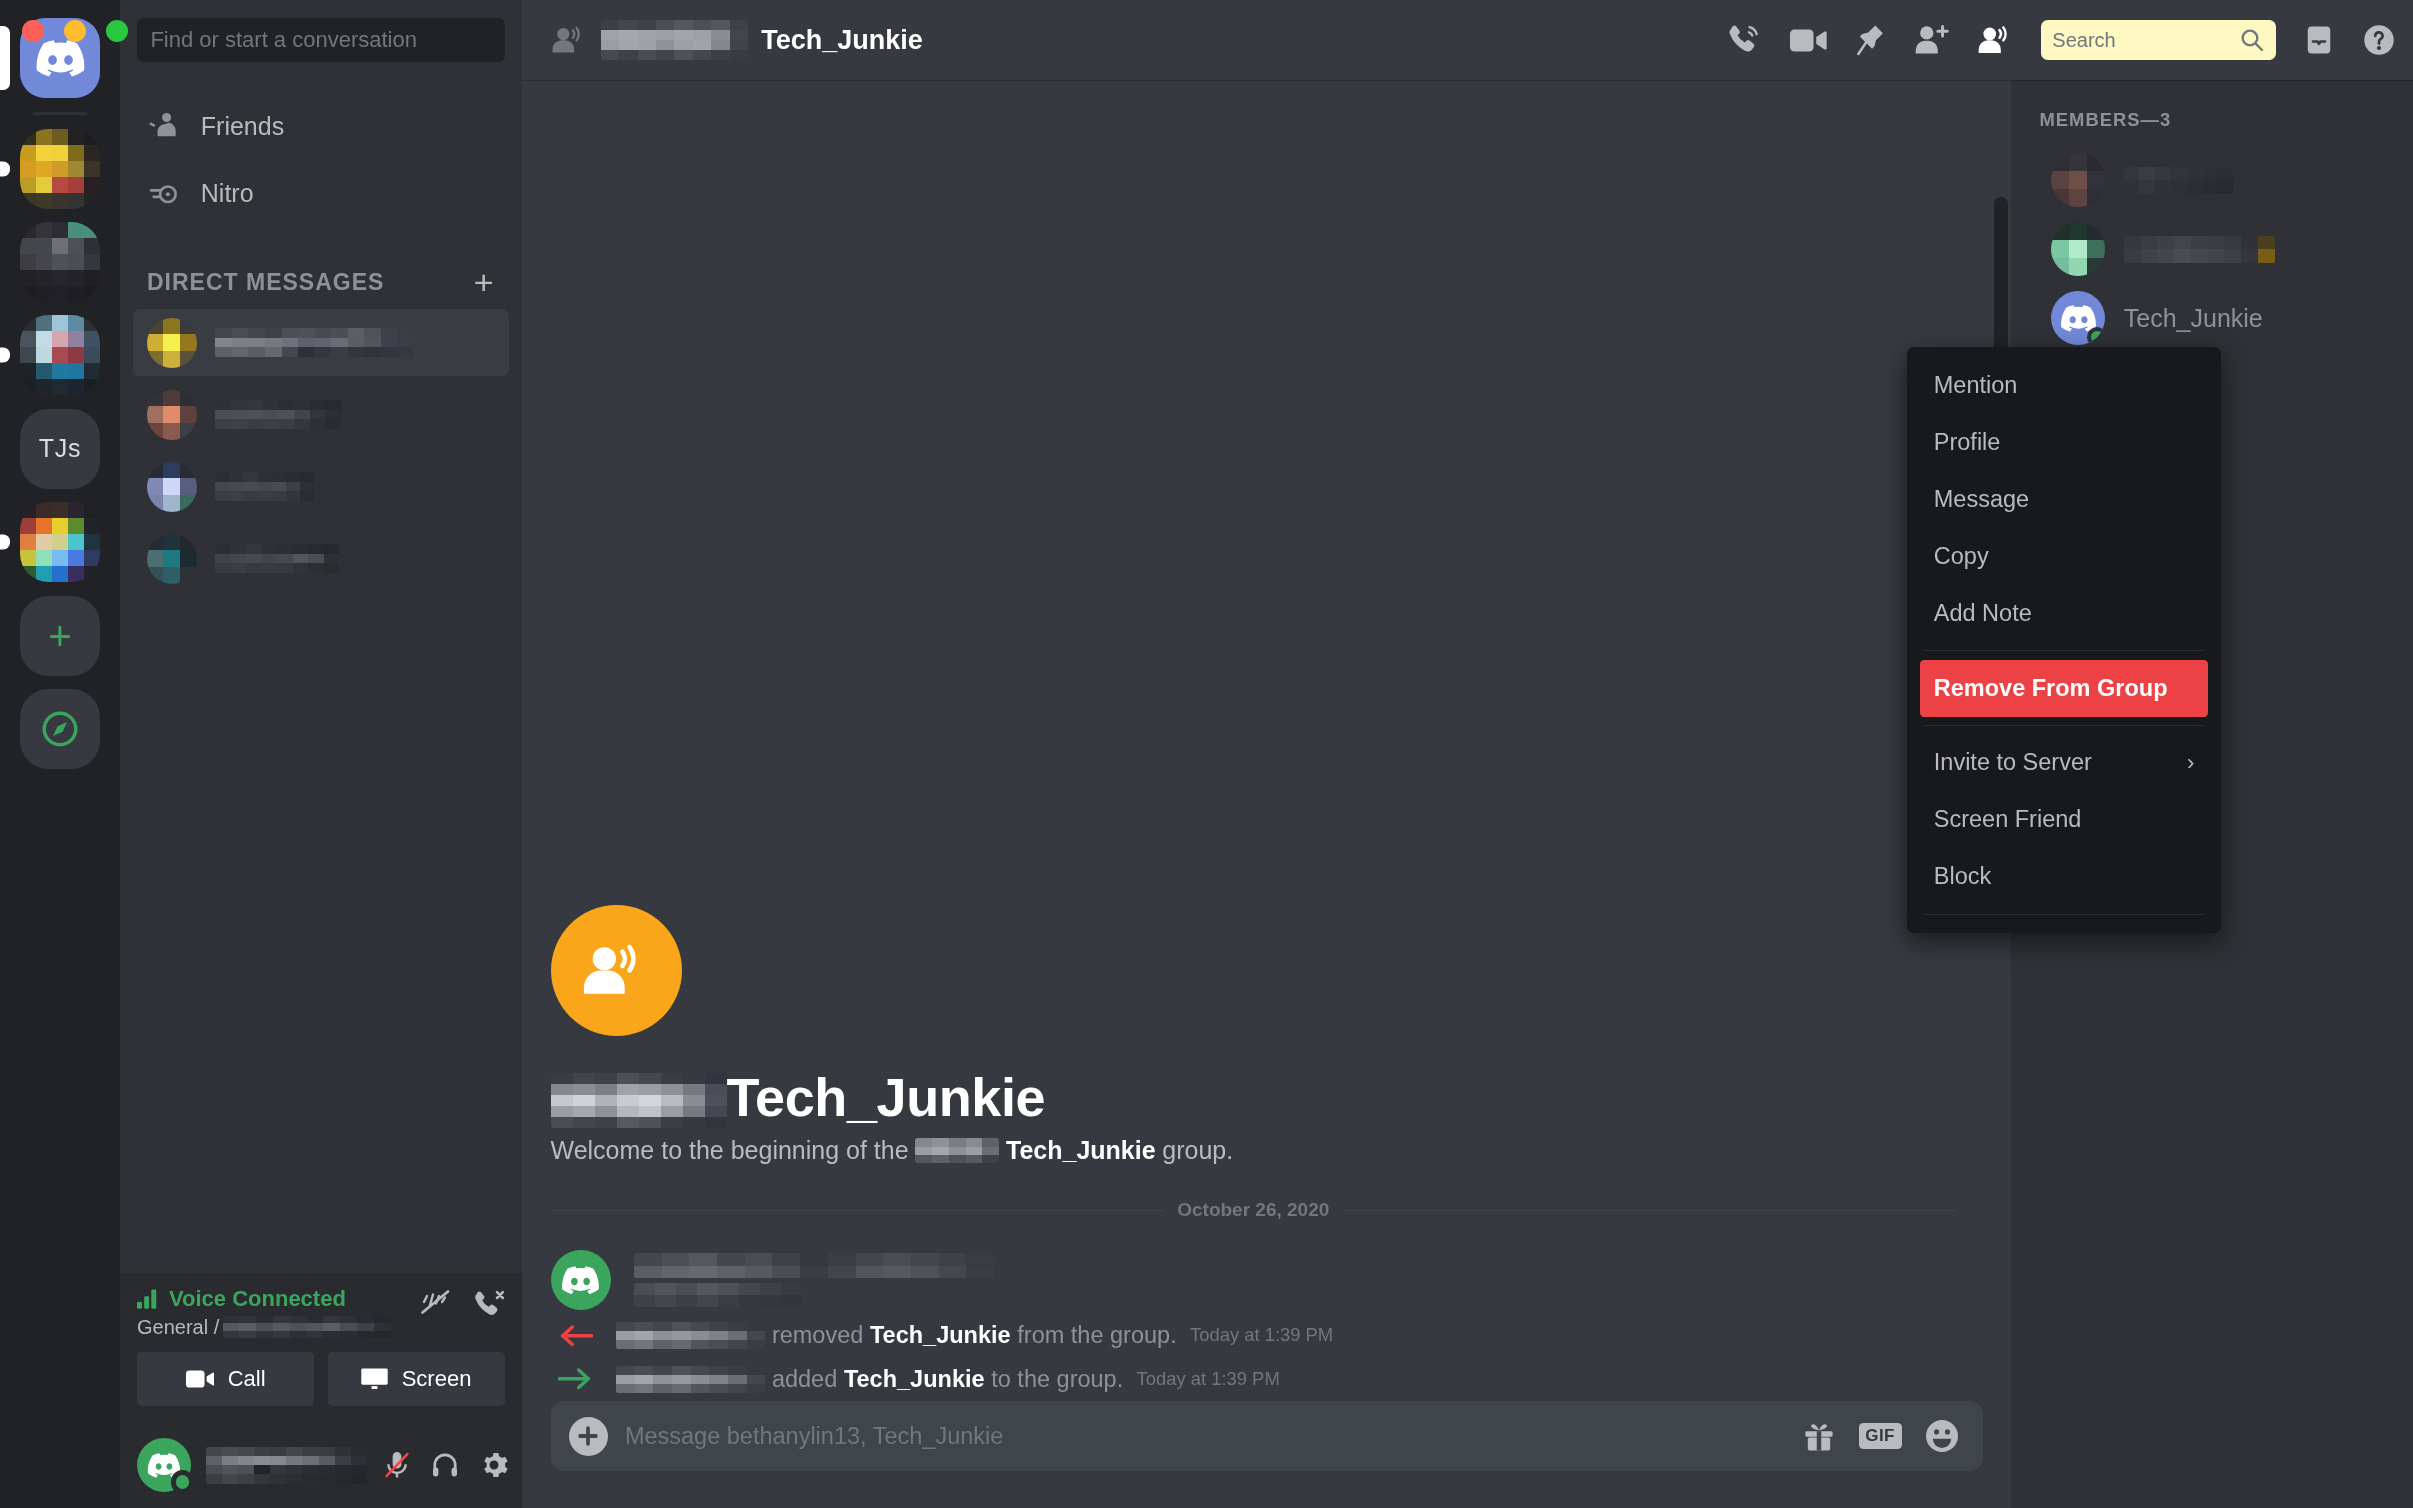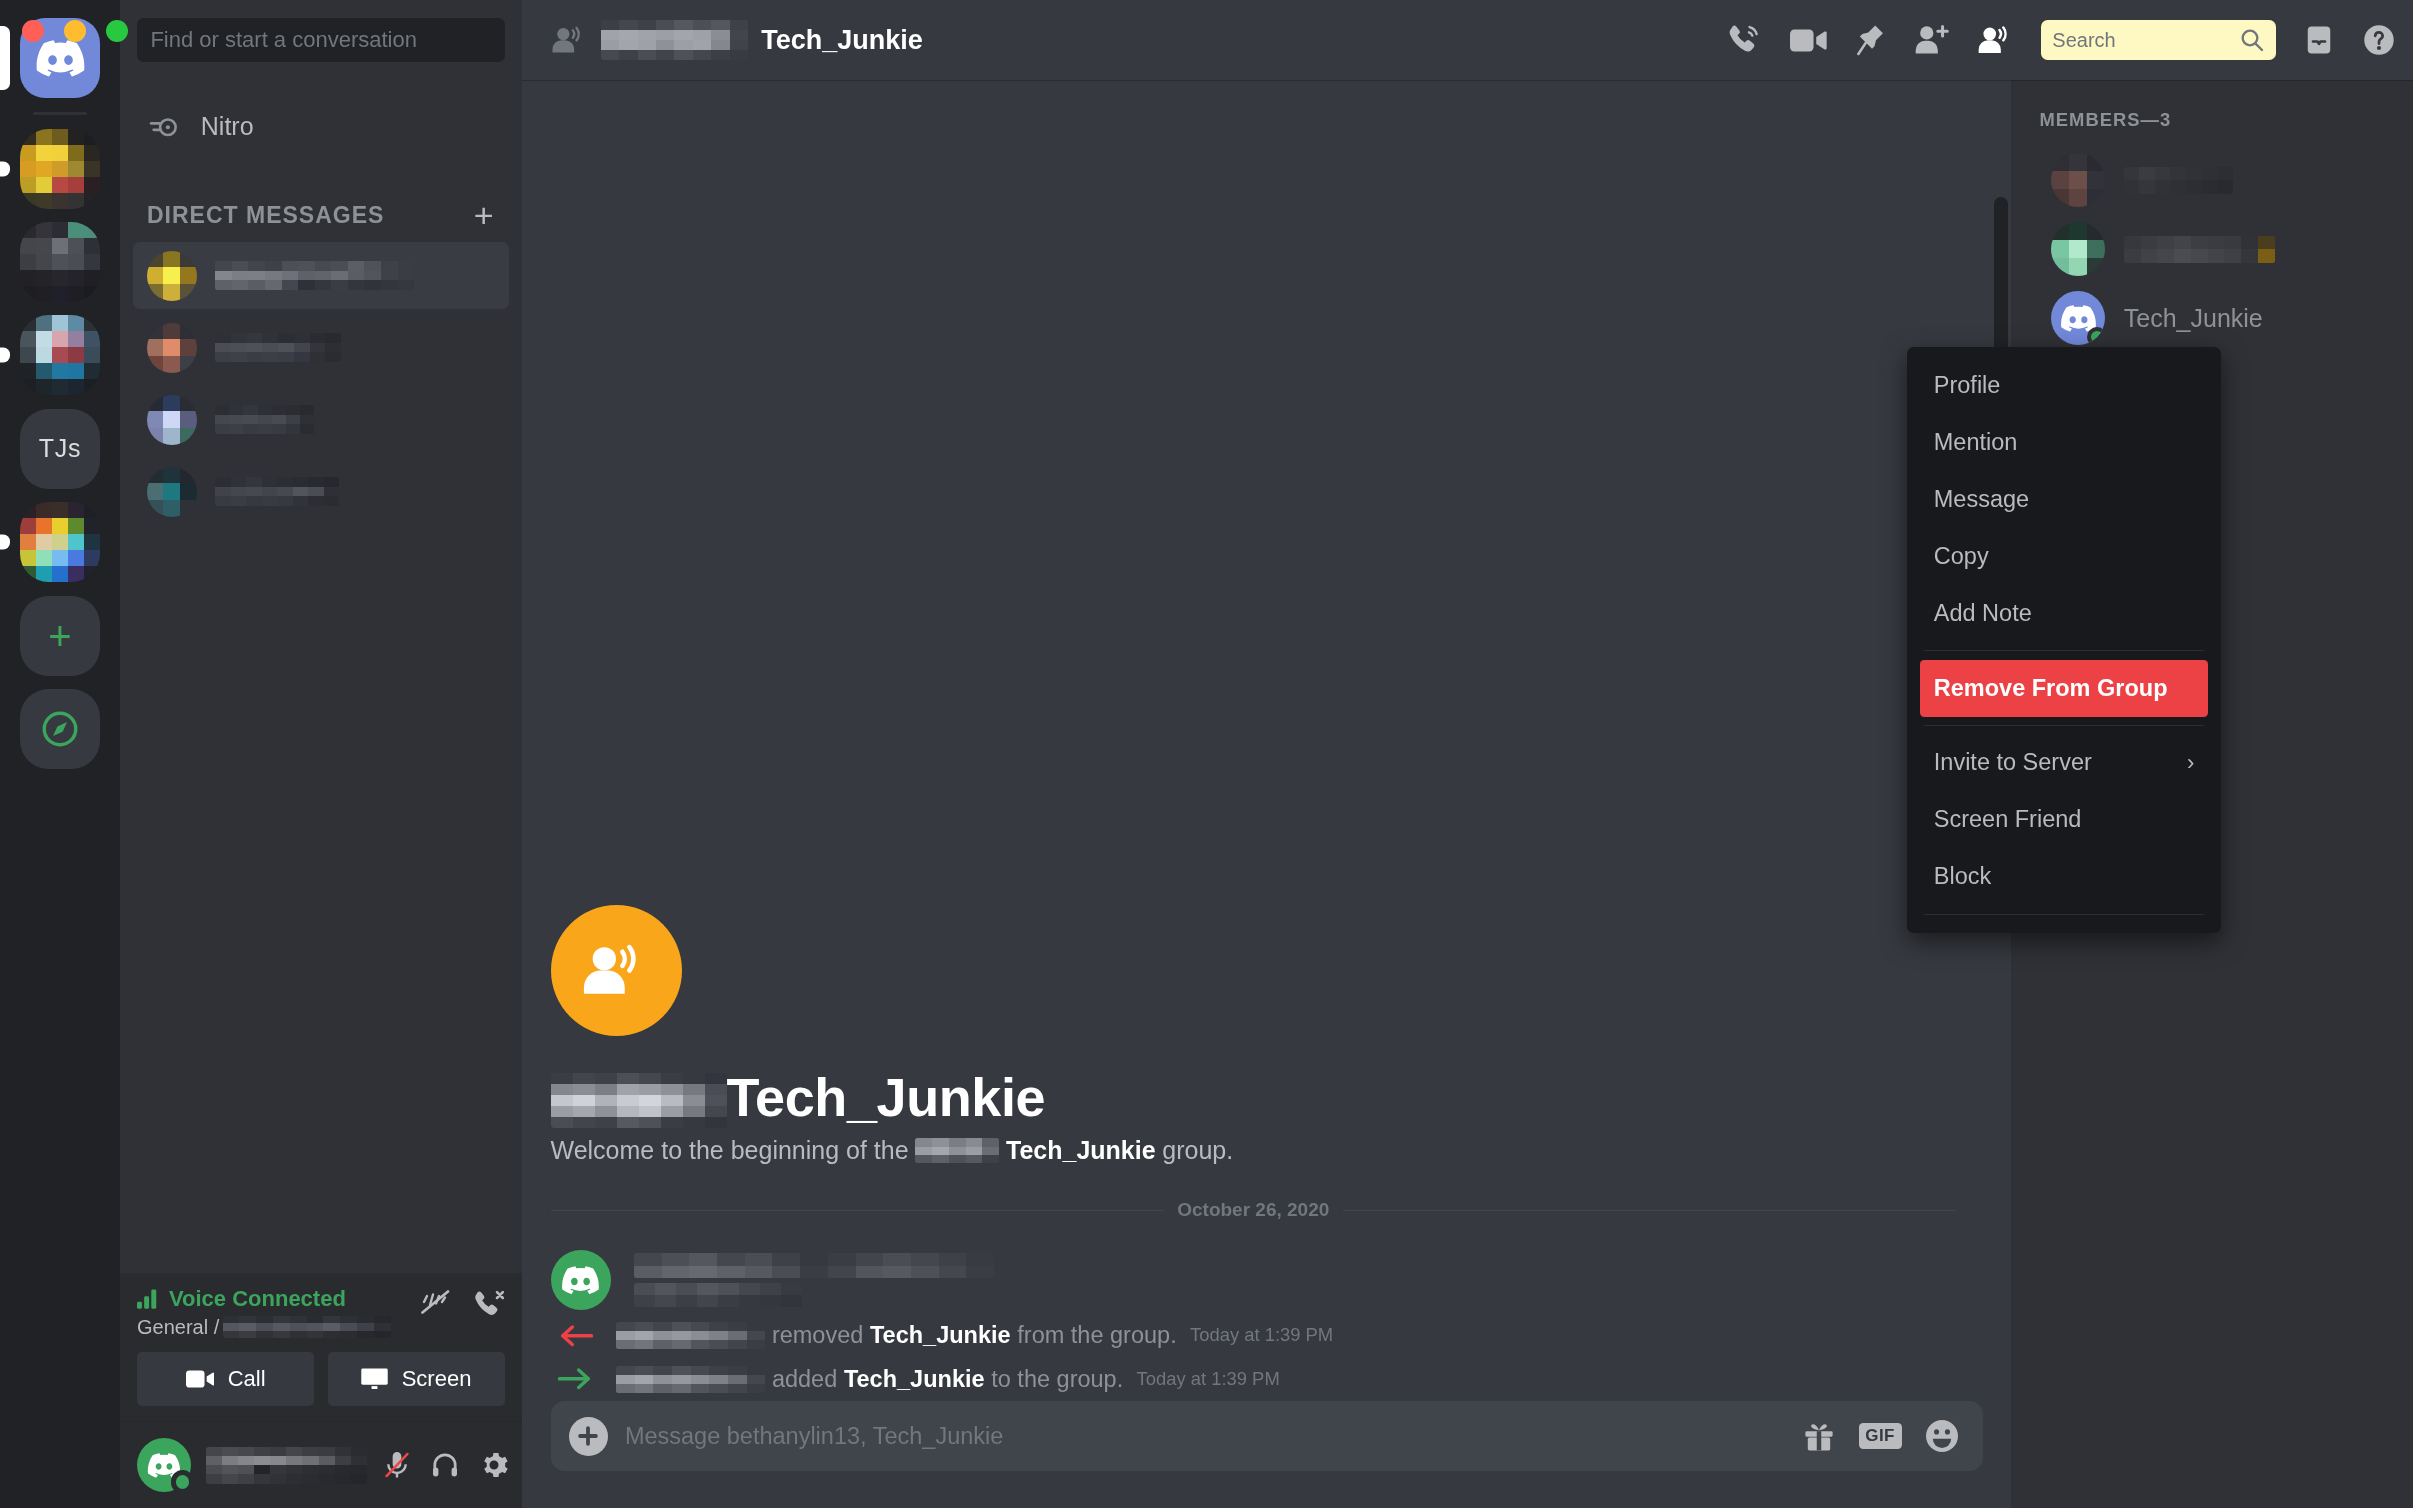--- a/index.html
+++ b/index.html
@@ -383,20 +383,28 @@
 
   <div class="dmbar">
 
     <div class="dm-search-wrap">
       <div class="dm-search">
         <span>Find or start a conversation</span>
       </div>
     </div>
 
     <div class="dm-nav">
+      <div class="dm-nav-row">
+        <span>
+          <svg width="34" height="28.5" viewBox="0 0 24 22" fill="#8e9297">
+              <path d="M14 7a3.5 3.5 0 10-3.5-3.5A3.5 3.5 0 0014 7zm-1.8 1.6A6 6 0 007 13.5V18h14v-4.5a6 6 0 00-5.2-5.9zM3.8 10.5 1.4 9.3a1 1 0 01.9-1.8l2.4 1.2a1 1 0 01-.9 1.8z"></path>
+            </svg>
+        </span>
+        <span class="dm-nav-label">Friends</span>
+      </div>
       <div class="dm-nav-row">
         <span>
           <svg width="34" height="28.5" viewBox="0 0 24 22" fill="none" stroke="#8e9297" stroke-width="2">
             <circle cx="15" cy="11" r="6"></circle>
               <circle cx="15" cy="11" r="1.6" fill="#8e9297" stroke="none"></circle>
             <line x1="2" y1="8" x2="9" y2="8" stroke-linecap="round"></line>
             <line x1="4" y1="13" x2="9" y2="13" stroke-linecap="round"></line>
           </svg>
         </span>
         <span class="dm-nav-label">Nitro</span>
@@ -1234,24 +1242,24 @@
           </div>
           <span class="member-name">Tech_Junkie</span>
         </div>
       </div>
 
     </div>
   </div>
 
   <div class="ctxmenu">
     <div class="ctx-item">
+      <span>Mention</span>
+    </div>
+    <div class="ctx-item">
       <span>Profile</span>
-    </div>
-    <div class="ctx-item">
-      <span>Mention</span>
     </div>
     <div class="ctx-item">
       <span>Message</span>
     </div>
     <div class="ctx-item">
       <span>Copy</span>
     </div>
     <div class="ctx-item">
       <span>Add Note</span>
     </div>

